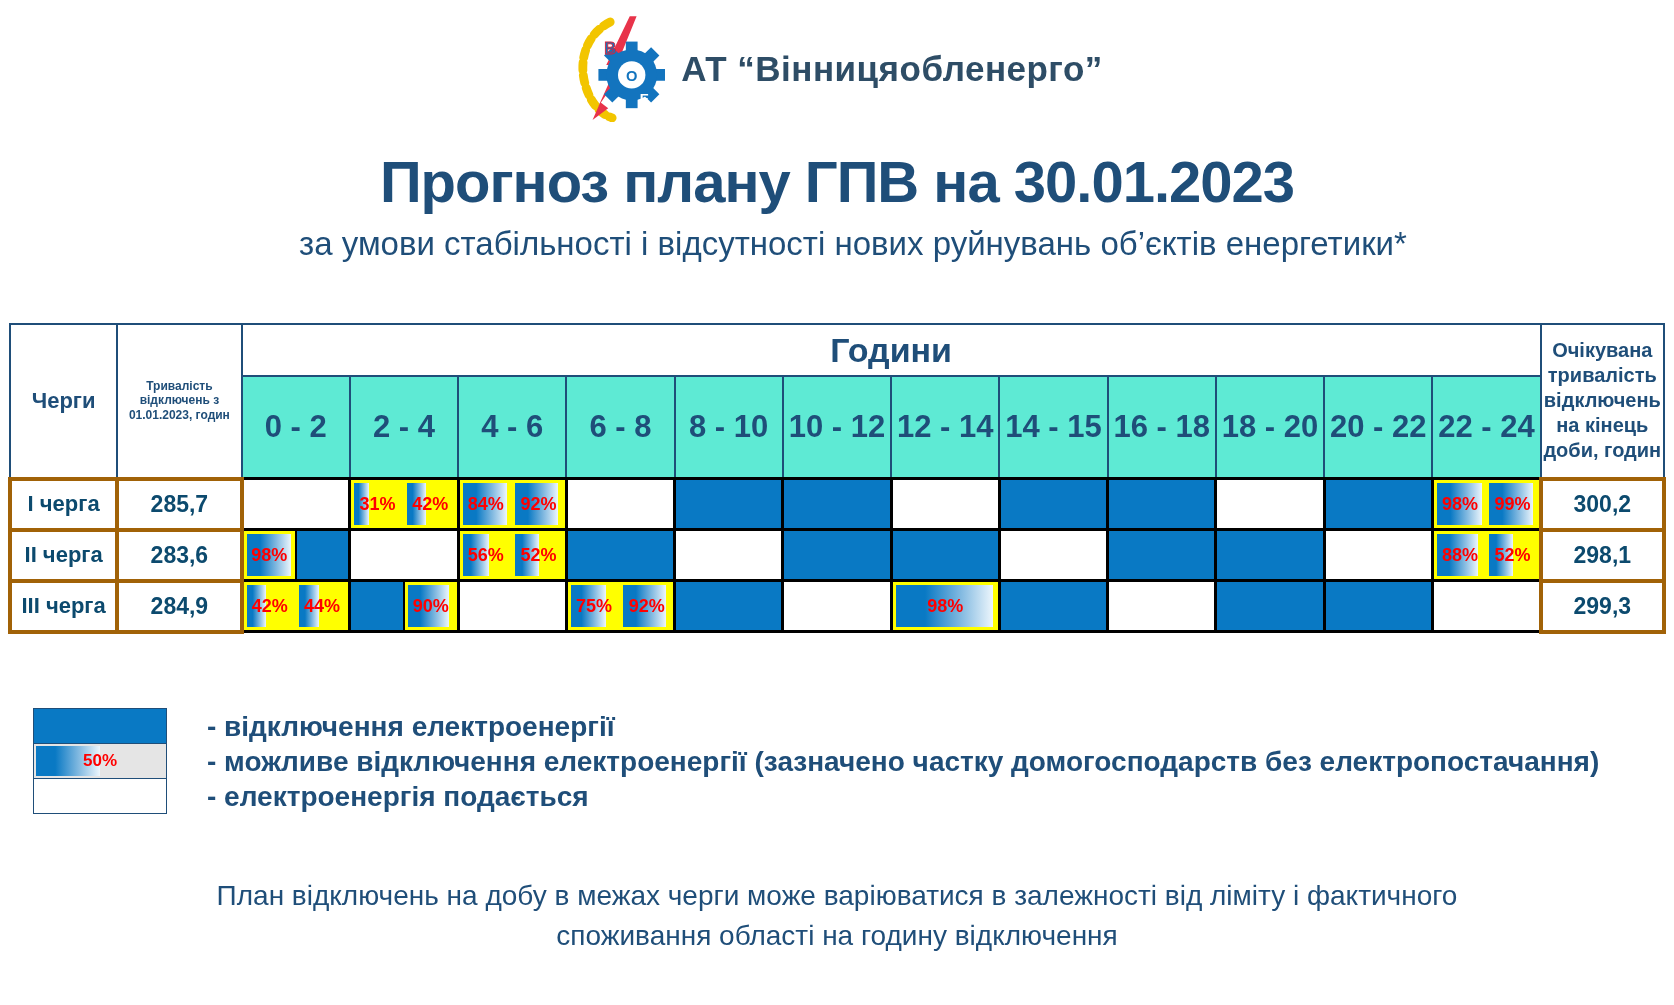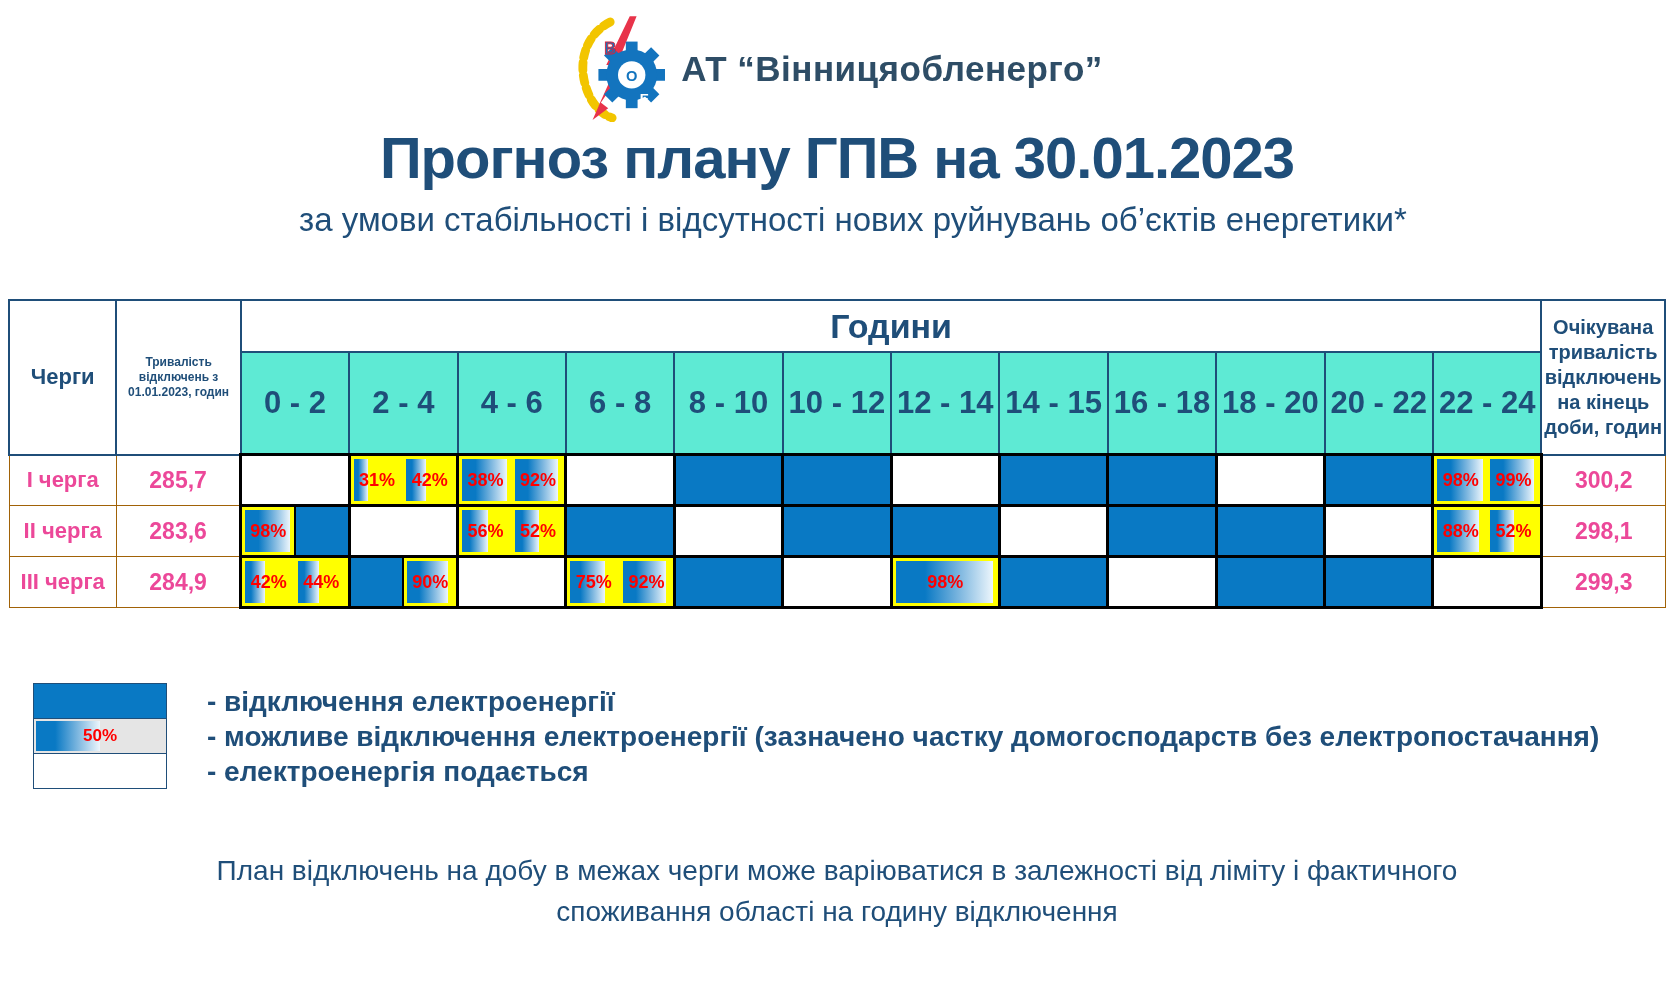--- a/index.html
+++ b/index.html
@@ -9,32 +9,32 @@
   }
   
   .brand-row{display:flex;justify-content:center;align-items:center;gap:16px;padding-top:14px;height:110px;}
   .logo{width:94px;height:106px;}
   .lg{font-weight:bold;font-family:"Liberation Sans",sans-serif;text-anchor:middle;}
   .lgB{fill:#1374BE;stroke:#D6233A;stroke-width:0.9px;font-size:17px;}
   .lgO{fill:#1374BE;font-size:15px;}
   .lgE{fill:#ffffff;font-size:14px;}
   .company-name{font-size:35px;font-weight:bold;color:#2E4D66;letter-spacing:0.5px;}
   
-  .page-title{margin-top:0;text-align:center;font-size:58px;font-weight:bold;color:#1F4E79;letter-spacing:-1px;}
+  .page-title{margin-top:24px;text-align:center;font-size:58px;font-weight:bold;color:#1F4E79;letter-spacing:-1px;}
   .page-subtitle{margin-top:10px;text-align:center;font-size:33px;color:#1F4E79;margin-left:32px;}
   
   table.sched{border-collapse:collapse;table-layout:fixed;width:1658px;margin:60px auto 0 auto;}
   table.sched th,table.sched td{padding:0;}
   .th{border:2px solid #1F4E79;color:#1F4E79;font-weight:bold;text-align:center;vertical-align:middle;background:#fff;}
   .th-hours{font-size:34px;height:50px;}
   .th-queue{font-size:22px;}
   .th-duration{font-size:12px;line-height:1.22;}
   .th-expected{font-size:20px;line-height:1.25;}
   .h-hour{border:2px solid #1F4E79;color:#1F4E79;font-weight:bold;font-size:31px;height:100px;text-align:center;vertical-align:middle;background:#5eead4;}
-  td.meta{border:1px solid #a16207;color:#ec4899;font-weight:bold;text-align:center;vertical-align:middle;background:#fff;}
+  td.meta{border:4px solid #a16207;color:#0c4a6e;font-weight:bold;text-align:center;vertical-align:middle;background:#fff;}
   td.qlab{font-size:22px;}
   td.num{font-size:23px;}
   tr.drow{height:48px;}
   td.slot{border:3px solid #000000;height:48px;position:relative;background:#ffffff;}
   td.slot.off{background:#0979C4;}
   td.slot.on{background:#ffffff;}
   .halves{display:flex;height:100%;}
   .half{flex:1;position:relative;height:100%;}
   .off-h{background:#0979C4;}
   .divl{border-left:2px solid #000000;}
@@ -154,21 +154,21 @@
             </div>
           </div>
         </td>
         <td class="slot">
           <div class="halves">
             <div class="half">
               <div class="pcell">
                 <div class="pbox">
                   <div class="grad" style="width: 96%;"></div>
                 </div>
-                <span class="pct">38%</span>
+                <span class="pct">84%</span>
               </div>
             </div>
             <div class="half">
               <div class="pcell">
                 <div class="pbox">
                   <div class="grad" style="width: 92%;"></div>
                 </div>
                 <span class="pct">92%</span>
               </div>
             </div>

